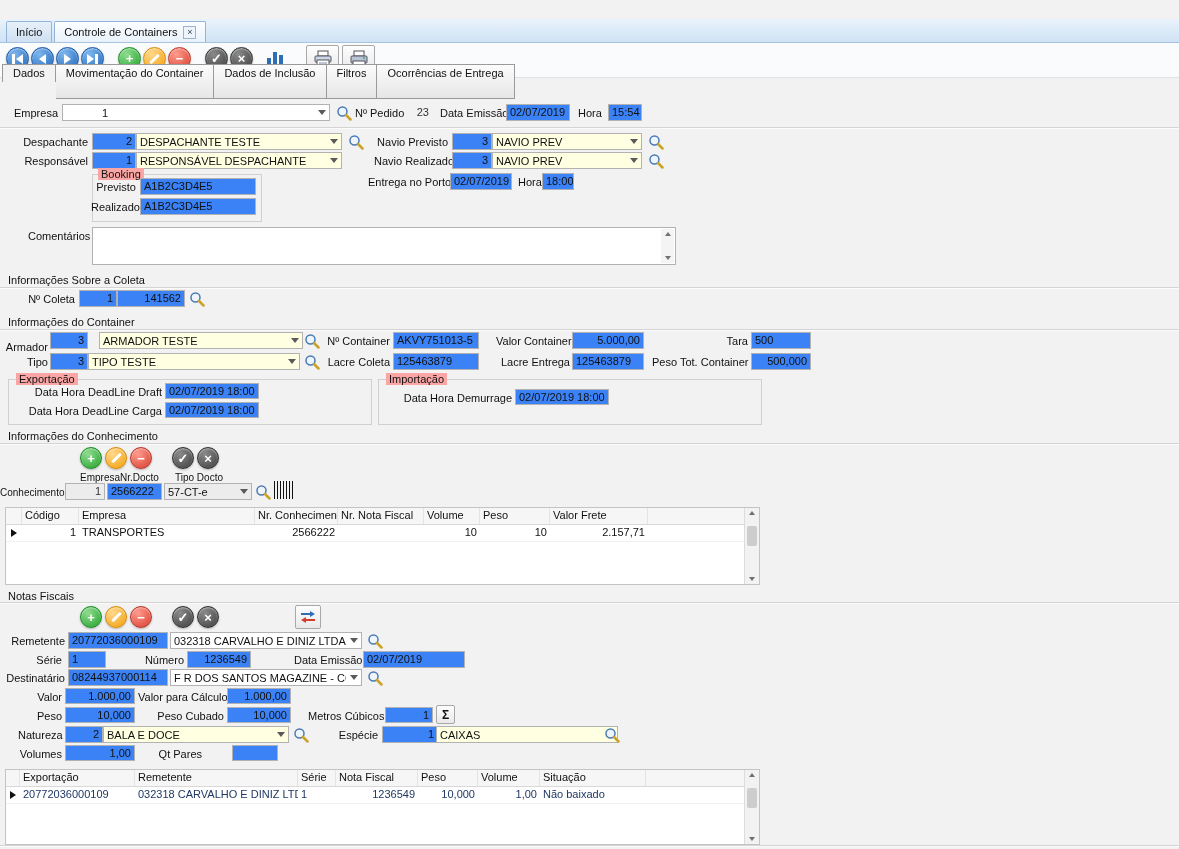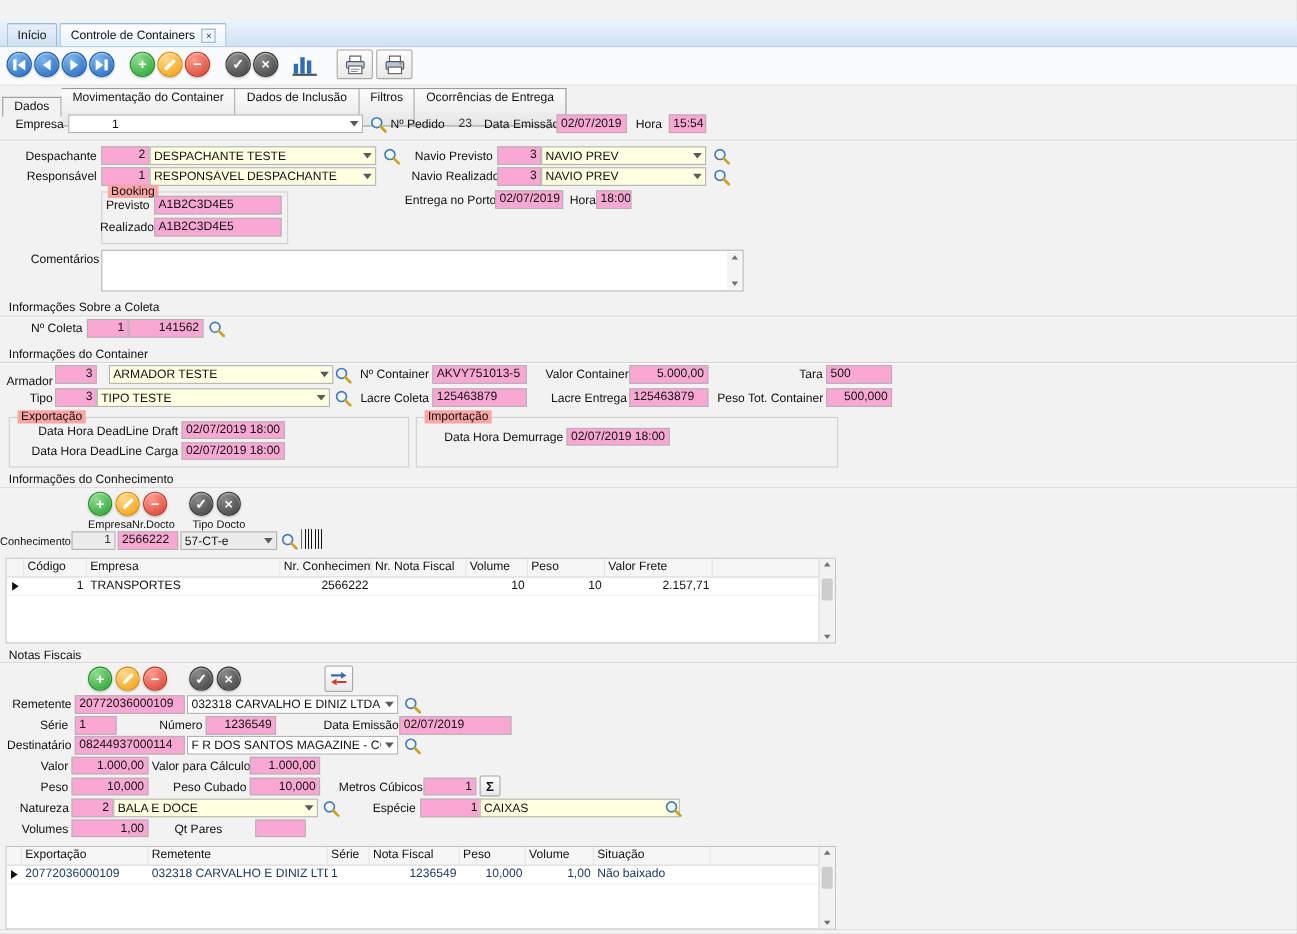--- a/index.html
+++ b/index.html
@@ -1,20 +1,20 @@
 <!DOCTYPE html>
 <html><head>
 <meta charset="utf-8">
 <style>
 *{box-sizing:border-box;margin:0;padding:0}
 body{font-family:"Liberation Sans",sans-serif;background:#888}
 .app{position:relative;width:1179px;height:849px;background:#f2f2f2;overflow:hidden;font-size:11px;color:#111}
 .lbl{position:absolute;white-space:nowrap;line-height:13px}
 .lbl.r{text-align:right}
-.fld{position:absolute;height:17px;line-height:15px;padding:0 3px;background:#f9a8d4;border:1px solid #b2b2b2;white-space:nowrap;overflow:hidden}
+.fld{position:absolute;height:17px;line-height:15px;padding:0 3px;background:#3b82f6;border:1px solid #b2b2b2;white-space:nowrap;overflow:hidden}
 .fld.fr{text-align:right}
 .fld.ds{background:#ececec;color:#333}
 .fld.flat{background:transparent;border-color:transparent;color:#333}
 .combo{position:absolute;height:17px;display:flex;align-items:center;background:#fff;border:1px solid #b2b2b2}
 .combo.yl{background:#ffffe1}
 .combo.ds{background:#ececec}
 .combo .txt{flex:1;padding:0 3px;white-space:nowrap;overflow:hidden}
 .combo .code{width:48px;text-align:right;padding:0 3px;white-space:nowrap}
 .combo .sp{flex:1}
 .combo .arr{width:15px;align-self:stretch;display:flex;align-items:center;justify-content:center}
@@ -52,21 +52,21 @@
 .vthumb{position:absolute;top:18px;left:2px;width:10px;height:20px;background:#cdcdcd;border-radius:2px}
 .menubar{position:absolute;left:0;top:0;width:1179px;height:19px;background:#f0f0f0;display:flex;align-items:center;gap:2px;padding-left:4px}
 .mitem{display:inline-block;padding:2px 7px;white-space:nowrap}
 .mitem::first-letter{text-decoration:underline}
 .appicon{width:16px;height:13px;background:linear-gradient(135deg,#3c78c8 0 55%,#cfe0f4 55%);border:1px solid #777}
 .tabbar{position:absolute;left:0;top:19px;width:1179px;height:24px;background:linear-gradient(#eaf3fc,#cfe2f4);border-bottom:1px solid #a8c4e0;display:flex;align-items:flex-end;padding-left:6px;gap:2px}
 .wtab{height:21px;display:flex;align-items:center;gap:6px;padding:0 9px;background:linear-gradient(#e7f0fa,#cfe0f2);border:1px solid #94b5d6;border-bottom:none;border-radius:2px 2px 0 0}
 .wtab.on{background:linear-gradient(#fdfeff,#e8f1fb)}
 .tclose{width:13px;height:13px;font-size:9px;line-height:11px;text-align:center;border:1px solid #9bb3cc;background:#eef4fb;color:#345}
 .toolbar{position:absolute;left:0;top:43px;width:1179px;height:35px;background:#fafbfc;border-bottom:1px solid #e2e2e2}
-.stabbar{position:absolute;left:2px;top:88px;height:18px;display:flex;align-items:center}
+.stabbar{position:absolute;left:2px;top:64px;height:18px;display:flex;align-items:flex-start}
 .stab{height:35px;padding:2px 10px;background:linear-gradient(#fcfcfc,#e6e6e6);border:1px solid #9a9a9a;border-left:none;white-space:nowrap}
 .stab:first-child{border-left:1px solid #9a9a9a}
 .stab.on{background:#f2f2f2;height:18px;border-bottom:none}
 .chart-icon{position:absolute;display:flex;align-items:flex-end;gap:2px;border-bottom:2px solid #555;width:22px;height:20px;padding:0 1px}
 .cbar{width:4px;background:#2f6db5}
 .sigma{position:absolute;font-size:12px;font-weight:bold;display:flex;align-items:center;justify-content:center}
 .barcode{position:absolute;width:20px;height:18px;background:repeating-linear-gradient(90deg,#111 0 1px,transparent 1px 3px)}
 .navy .c{color:#1f3864}
 </style>
 </head>

